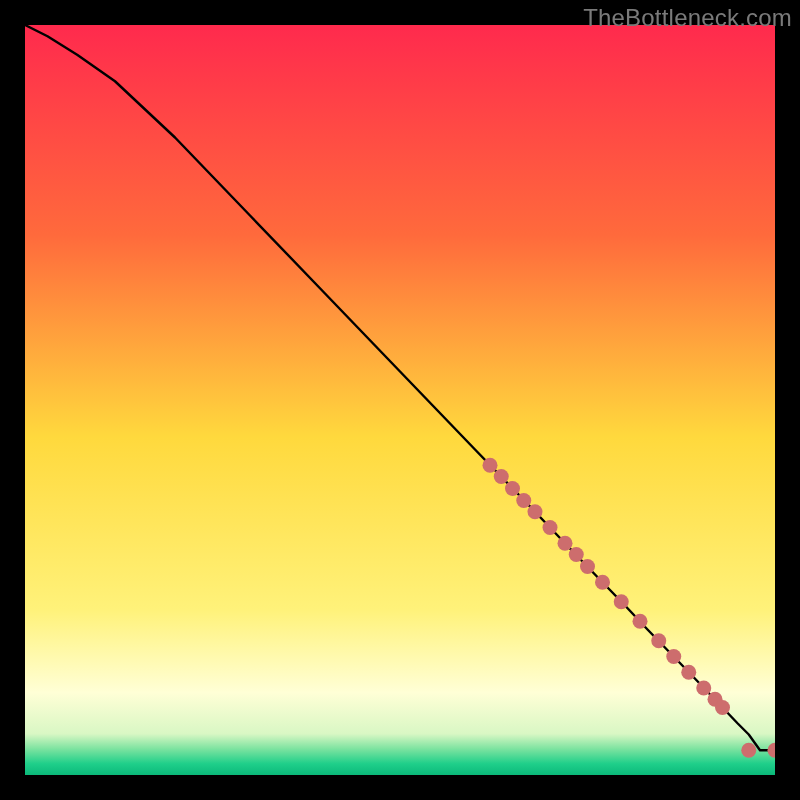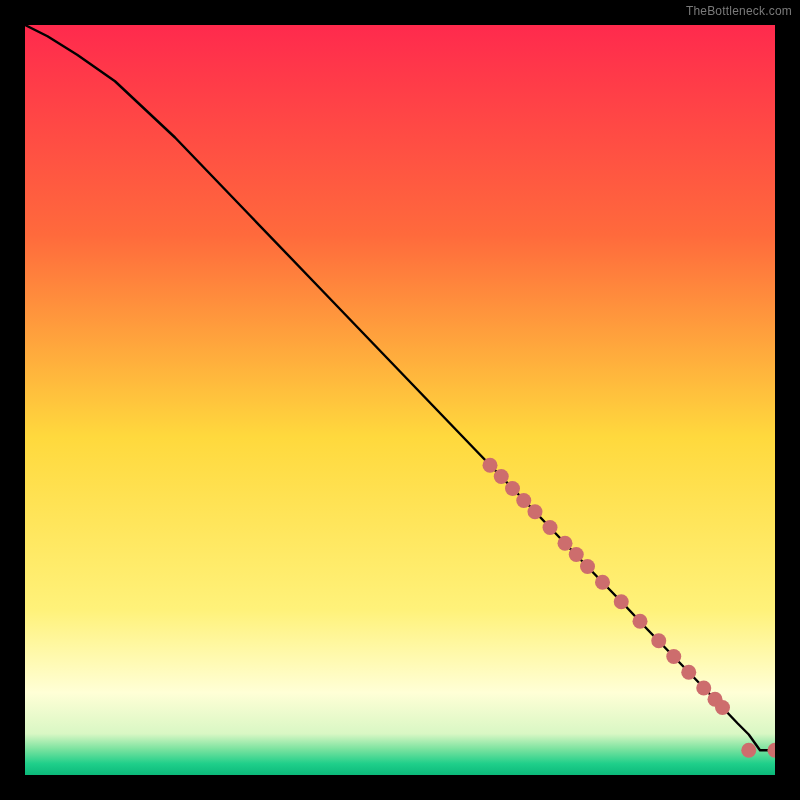--- a/index.html
+++ b/index.html
@@ -27,21 +27,21 @@
   .plot-svg {
     width: 100%;
     height: 100%;
     display: block;
   }
   .watermark {
     position: absolute;
     top: 4px;
     right: 8px;
     color: #7a7a7a;
-    font-size: 12px;
+    font-size: 24px;
     font-weight: 500;
     letter-spacing: 0.2px;
     user-select: none;
   }
 </style>
 </head>
 <body>
 
 <div class="stage">
 

